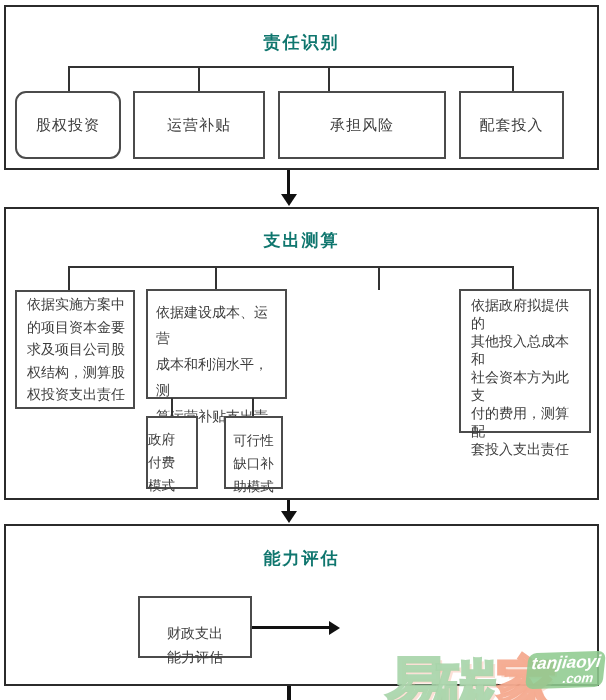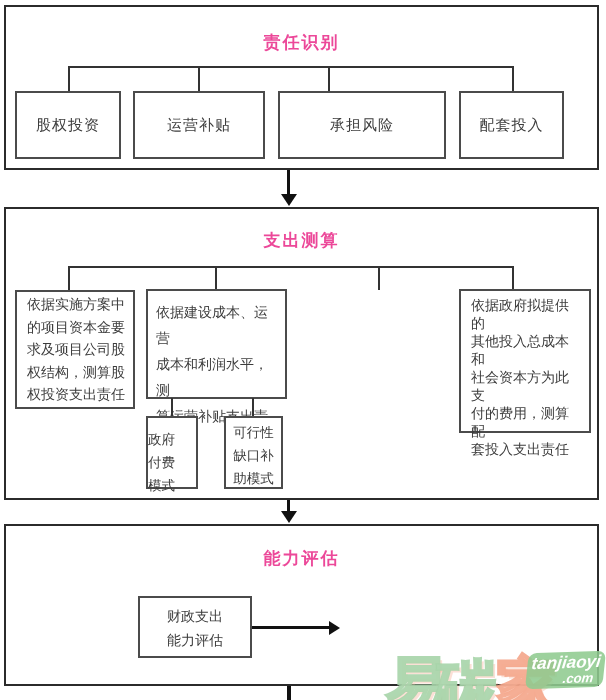--- a/index.html
+++ b/index.html
@@ -2,21 +2,21 @@
 <html><head>
 <meta charset="utf-8">
 <style>
   html,body{margin:0;padding:0;background:#ffffff;}
   #canvas{
     position:relative;width:606px;height:700px;background:#ffffff;overflow:hidden;
     font-family:"Liberation Sans","DejaVu Sans",sans-serif;color:#3c3c3c;
   }
   .sec{position:absolute;border:2px solid #2b2b2b;background:#ffffff;box-sizing:border-box;}
   .sec-title{position:absolute;left:0;right:0;text-align:center;font-weight:bold;
-    font-size:17px;color:#ec4899;letter-spacing:2px;}
+    font-size:17px;color:#0f766e;letter-spacing:2px;}
   .node{position:absolute;border:2px solid #4b4b4b;background:#ffffff;box-sizing:border-box;
     font-size:14px;line-height:26px;white-space:pre-line;}
   .node.center{display:flex;align-items:center;justify-content:center;font-size:15px;letter-spacing:1px;}
   .cline{position:absolute;background:#333333;}
   .aline{position:absolute;background:#111111;}
   .ahead-down{position:absolute;width:0;height:0;border-left:8px solid transparent;
     border-right:8px solid transparent;border-top:12px solid #111111;}
   .ahead-right{position:absolute;width:0;height:0;border-top:7px solid transparent;
     border-bottom:7px solid transparent;border-left:11px solid #111111;}
   .wm-char{position:absolute;font-size:62px;font-weight:bold;
@@ -37,21 +37,21 @@
   <div class="sec" style="left:4px;top:5px;width:595px;height:165px;">
     <div class="sec-title" style="top:24px;">责任识别</div>
   </div>
 
   <div class="cline" style="left:69px;top:66px;width:445px;height:2px;"></div>
   <div class="cline" style="left:68px;top:66px;width:2px;height:25px;"></div>
   <div class="cline" style="left:198px;top:66px;width:2px;height:25px;"></div>
   <div class="cline" style="left:328px;top:66px;width:2px;height:25px;"></div>
   <div class="cline" style="left:512px;top:66px;width:2px;height:25px;"></div>
 
-  <div class="node center" style="left:15px;top:91px;width:106px;height:68px;">股权投资</div>
+  <div class="node center" style="left:15px;top:91px;width:106px;height:68px;border-radius:11px;">股权投资</div>
   <div class="node center" style="left:133px;top:91px;width:132px;height:68px;">运营补贴</div>
   <div class="node center" style="left:278px;top:91px;width:168px;height:68px;">承担风险</div>
   <div class="node center" style="left:459px;top:91px;width:105px;height:68px;">配套投入</div>
 
   <div class="aline" style="left:287px;top:170px;width:3px;height:26px;"></div>
   <div class="ahead-down" style="left:281px;top:194px;"></div>
 
   <div class="sec" style="left:4px;top:207px;width:595px;height:293px;">
     <div class="sec-title" style="top:20px;">支出测算</div>
   </div>
@@ -75,31 +75,31 @@
 社会资本方为此支
 付的费用，测算配
 套投入支出责任</div>
 
   <div class="cline" style="left:171px;top:398px;width:2px;height:18px;"></div>
   <div class="cline" style="left:252px;top:398px;width:2px;height:18px;"></div>
 
   <div class="node" style="left:146px;top:416px;width:52px;height:73px;font-size:13.5px;line-height:23px;padding-top:10px;text-align:left;">政府
 付费
 模式</div>
-  <div class="node" style="left:224px;top:416px;width:59px;height:73px;font-size:13.5px;line-height:23px;padding-top:3px;text-align:center;">可行性
+  <div class="node" style="left:224px;top:416px;width:59px;height:73px;font-size:13.5px;line-height:23px;padding-top:11px;text-align:center;">可行性
 缺口补
 助模式</div>
 
   <div class="aline" style="left:287px;top:500px;width:3px;height:13px;"></div>
   <div class="ahead-down" style="left:281px;top:511px;"></div>
 
   <div class="sec" style="left:4px;top:524px;width:595px;height:162px;">
     <div class="sec-title" style="top:21px;">能力评估</div>
   </div>
-  <div class="node" style="left:138px;top:596px;width:114px;height:62px;line-height:24px;padding-top:6px;text-align:center;">财政支出
+  <div class="node" style="left:138px;top:596px;width:114px;height:62px;line-height:24px;padding-top:23px;text-align:center;">财政支出
 能力评估</div>
 
   <div class="aline" style="left:252px;top:626px;width:78px;height:3px;"></div>
   <div class="ahead-right" style="left:329px;top:621px;"></div>
 
   <div class="aline" style="left:287px;top:686px;width:4px;height:14px;"></div>
 
   <div>
     <span class="wm-char" style="left:386px;top:644px;">易</span>
     <span class="wm-char" style="left:436px;top:647px;">碳</span>

